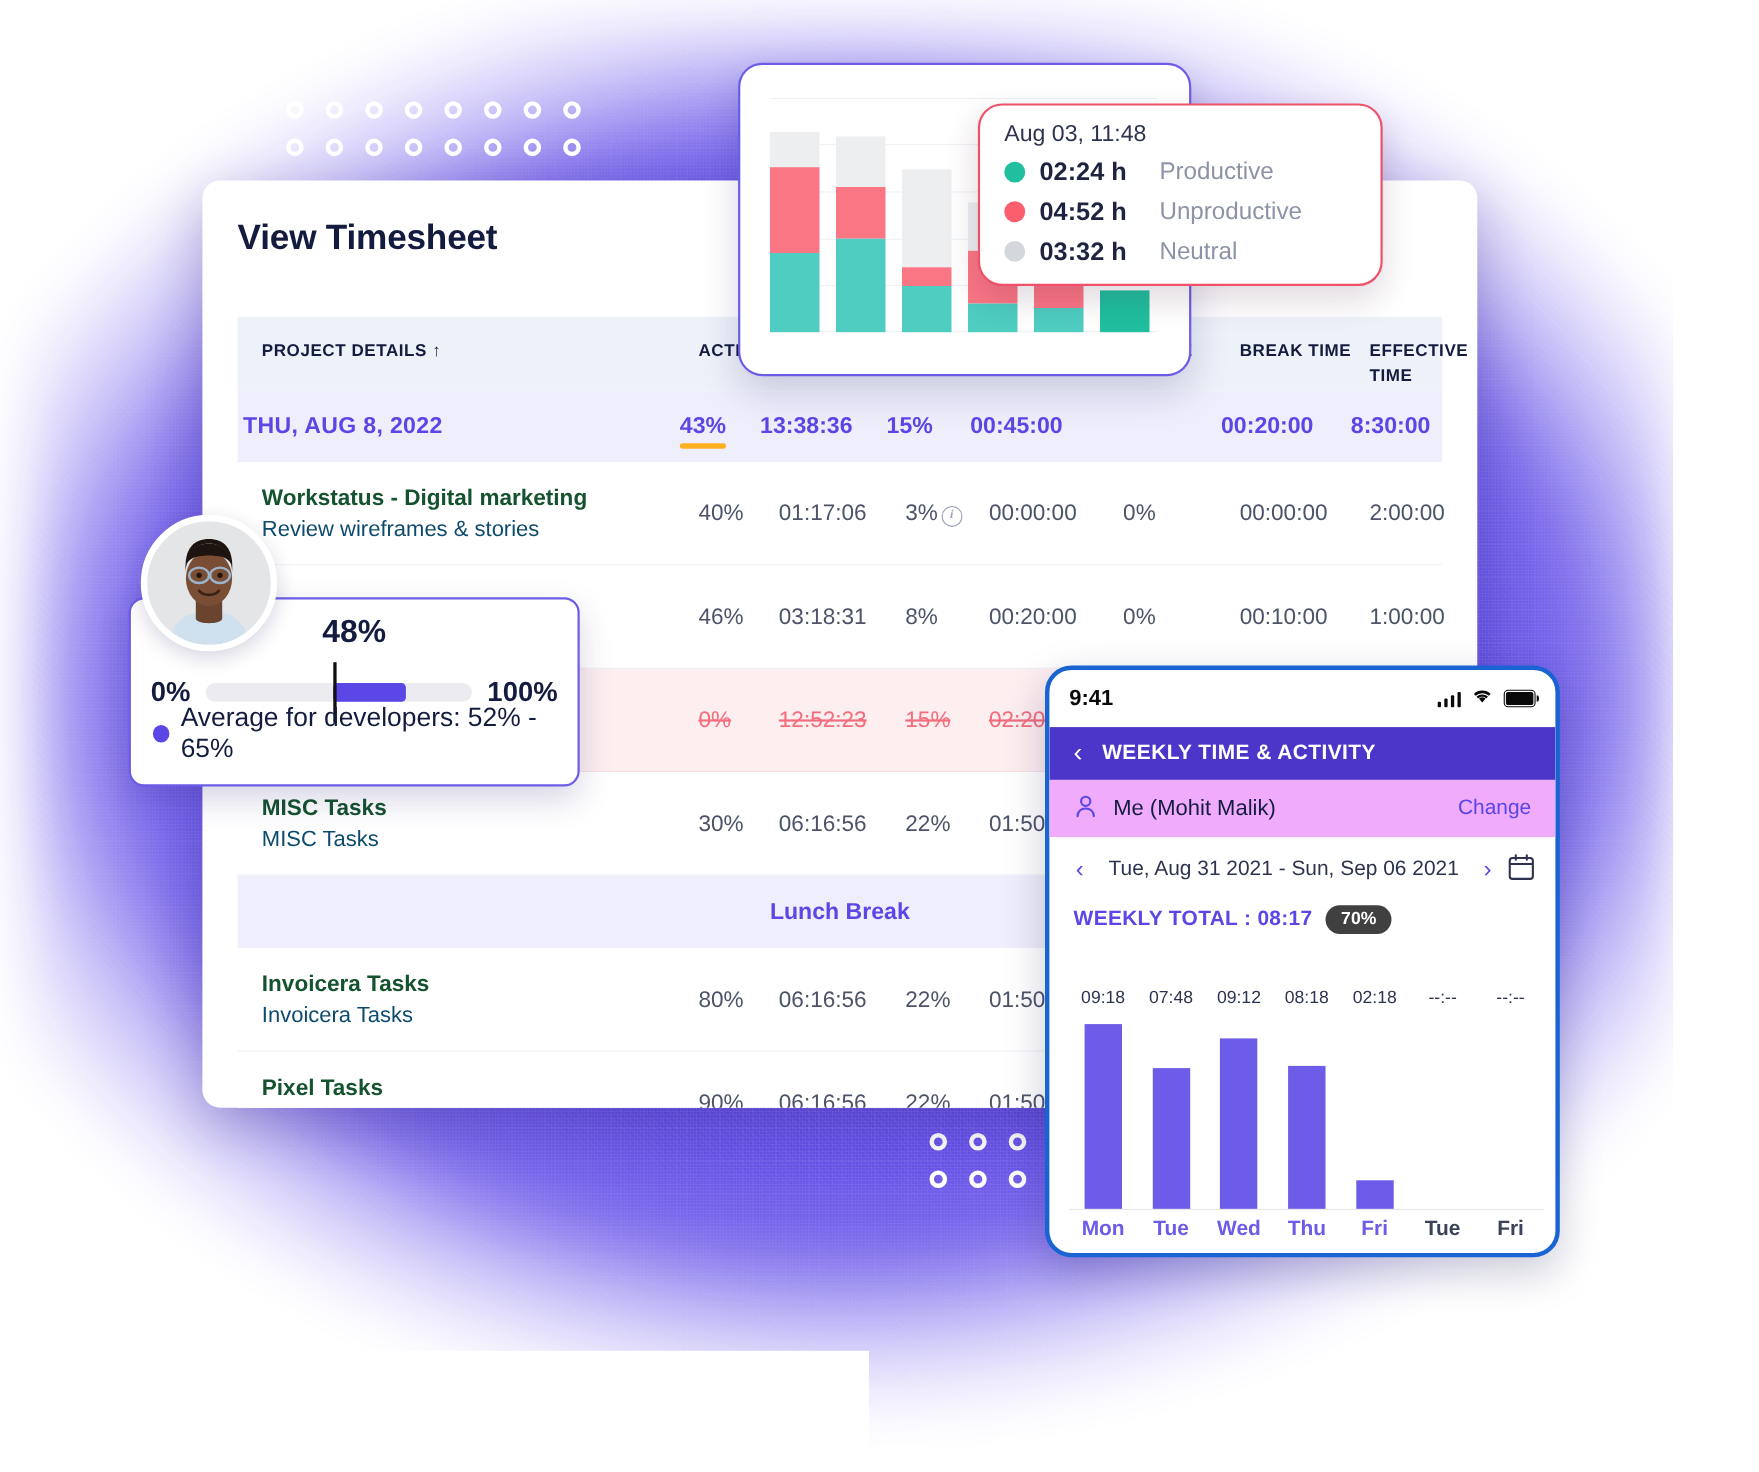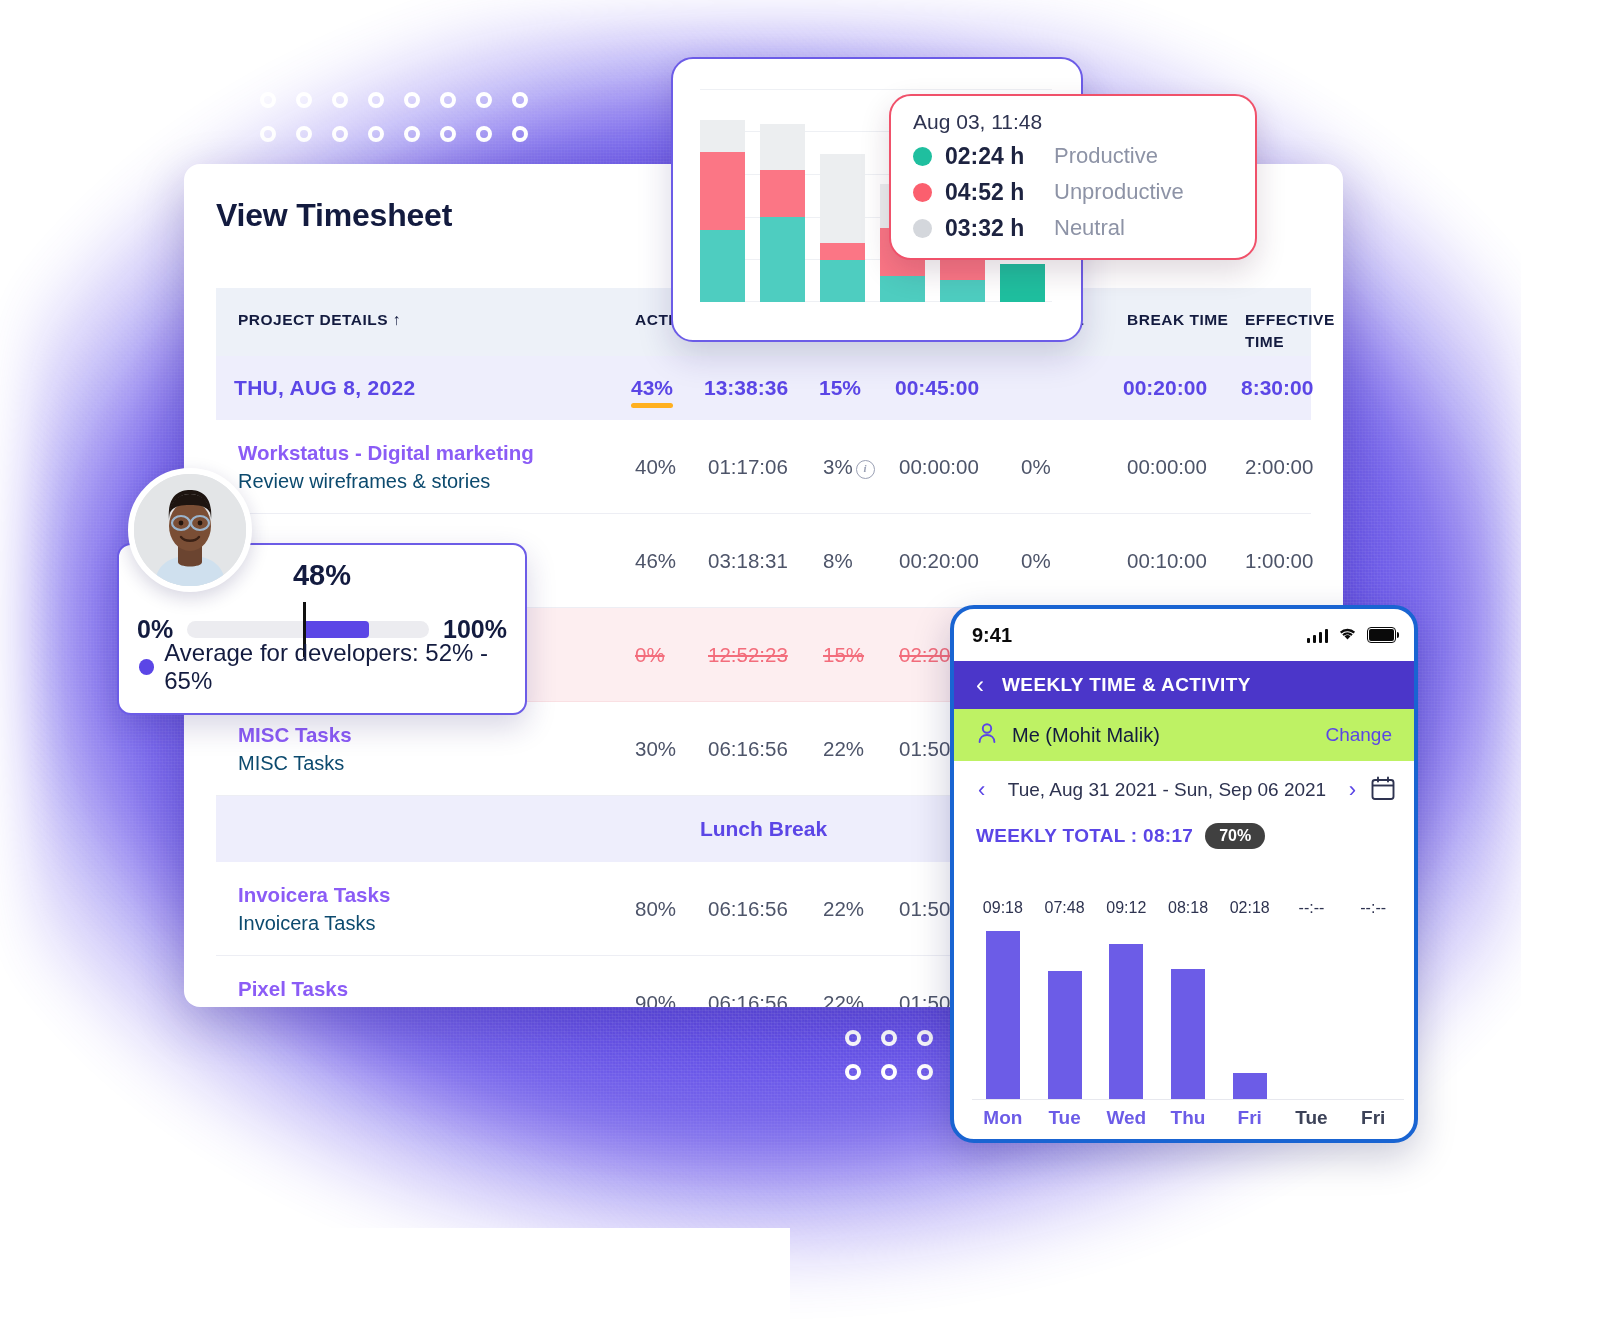--- a/index.html
+++ b/index.html
@@ -62,38 +62,38 @@
   .c-idle{width:76px;flex:none;}
   .c-manual{width:122px;flex:none;}
   .c-mobile{width:106px;flex:none;}
   .c-break{width:118px;flex:none;}
   .c-eff{width:104px;flex:none;}
   .c-menu{width:28px;flex:none;}
   .th.c-act{padding-left:45px;}
 
   
   .row-summary{
-    display:flex;align-items:center;height:64px;background:#eeeefc;padding-left:18px;box-sizing:border-box;
+    display:flex;align-items:center;height:64px;background:#eeeefc;padding-left:5px;box-sizing:border-box;
     font-size:21px;font-weight:700;color:#5b46e6;
   }
   .row-summary .c-proj{font-size:21px;letter-spacing:.3px;}
   .pct-underline{position:relative;display:inline-block;padding-left:45px;}
   .pct-underline span.val{position:relative;}
   .pct-underline span.val::after{
     content:"";position:absolute;left:0;right:0;bottom:-9px;height:5px;border-radius:3px;background:#ffb020;
   }
 
   
   .row{
     display:flex;align-items:center;min-height:94px;padding-left:22px;box-sizing:border-box;
     border-bottom:1px solid #edeef4;background:#fff;
   }
   .row.red{background:#fdeef0;border-bottom-color:#fae0e3;}
   .row .c-proj{display:flex;flex-direction:column;gap:5px;}
-  .pname{font-size:20.5px;font-weight:700;color:#8b5cf6;}
+  .pname{font-size:20.5px;font-weight:700;color:#14532d;}
   .ptask{font-size:20px;color:#0c4a6e;}
   .cell{font-size:20.5px;color:#4d5469;}
   .row.red .cell,.row.red .pname,.row.red .ptask{color:#f36d7c;text-decoration:line-through;}
   .c-act.cell{padding-left:45px;}
   .info-icon{display:inline-block;width:17px;height:17px;border:1.6px solid #9aa0b4;border-radius:50%;
     font-size:11px;line-height:15px;text-align:center;color:#9aa0b4;font-style:italic;font-weight:700;
     vertical-align:2px;margin-left:3px;font-family:"Liberation Serif",serif;}
 
   .row-lunch{
     height:66px;display:flex;align-items:center;justify-content:center;background:#eeeefc;
@@ -163,21 +163,21 @@
   .bars-ic{display:flex;align-items:flex-end;gap:2.5px;height:15px;}
   .bars-ic i{width:3.5px;background:#0a0a0a;border-radius:1px;display:block;}
   .batt{width:27px;height:14px;border:1.8px solid #0a0a0a;border-radius:4px;position:relative;}
   .batt::after{content:"";position:absolute;left:1.3px;top:1.3px;bottom:1.3px;right:1.3px;background:#0a0a0a;border-radius:2px;}
   .batt::before{content:"";position:absolute;right:-4px;top:4px;width:2px;height:6px;background:#0a0a0a;border-radius:0 2px 2px 0;}
 
   #appbar{height:48px;background:#4b36c9;display:flex;align-items:center;gap:18px;padding:0 22px;box-sizing:border-box;}
   #appbar .back{color:#fff;font-size:24px;line-height:1;}
   #appbar .ttl{color:#fff;font-size:19px;font-weight:700;letter-spacing:.4px;}
 
-  #userbar{height:52px;background:#bef264;display:flex;align-items:center;padding:0 22px;box-sizing:border-box;gap:14px;}
+  #userbar{height:52px;background:#f0abfc;display:flex;align-items:center;padding:0 22px;box-sizing:border-box;gap:14px;}
   #userbar .uname{font-size:20px;color:#131b3f;font-weight:500;flex:1;}
   #userbar .change{font-size:19px;color:#5b46e6;font-weight:500;}
 
   #daterow{height:58px;display:flex;align-items:center;padding:0 18px;box-sizing:border-box;gap:8px;}
   #daterow .chev{color:#5b46e6;font-size:22px;padding:0 6px;}
   #daterow .dtxt{flex:1;text-align:center;font-size:19px;color:#2e3350;}
   #total{padding:4px 22px 0;display:flex;align-items:center;gap:12px;}
   #total .tlbl{font-size:19px;font-weight:700;color:#5b46e6;letter-spacing:.3px;}
   #total .badge{background:#404040;color:#fff;font-size:16px;font-weight:700;border-radius:14px;padding:4px 14px;}
 

